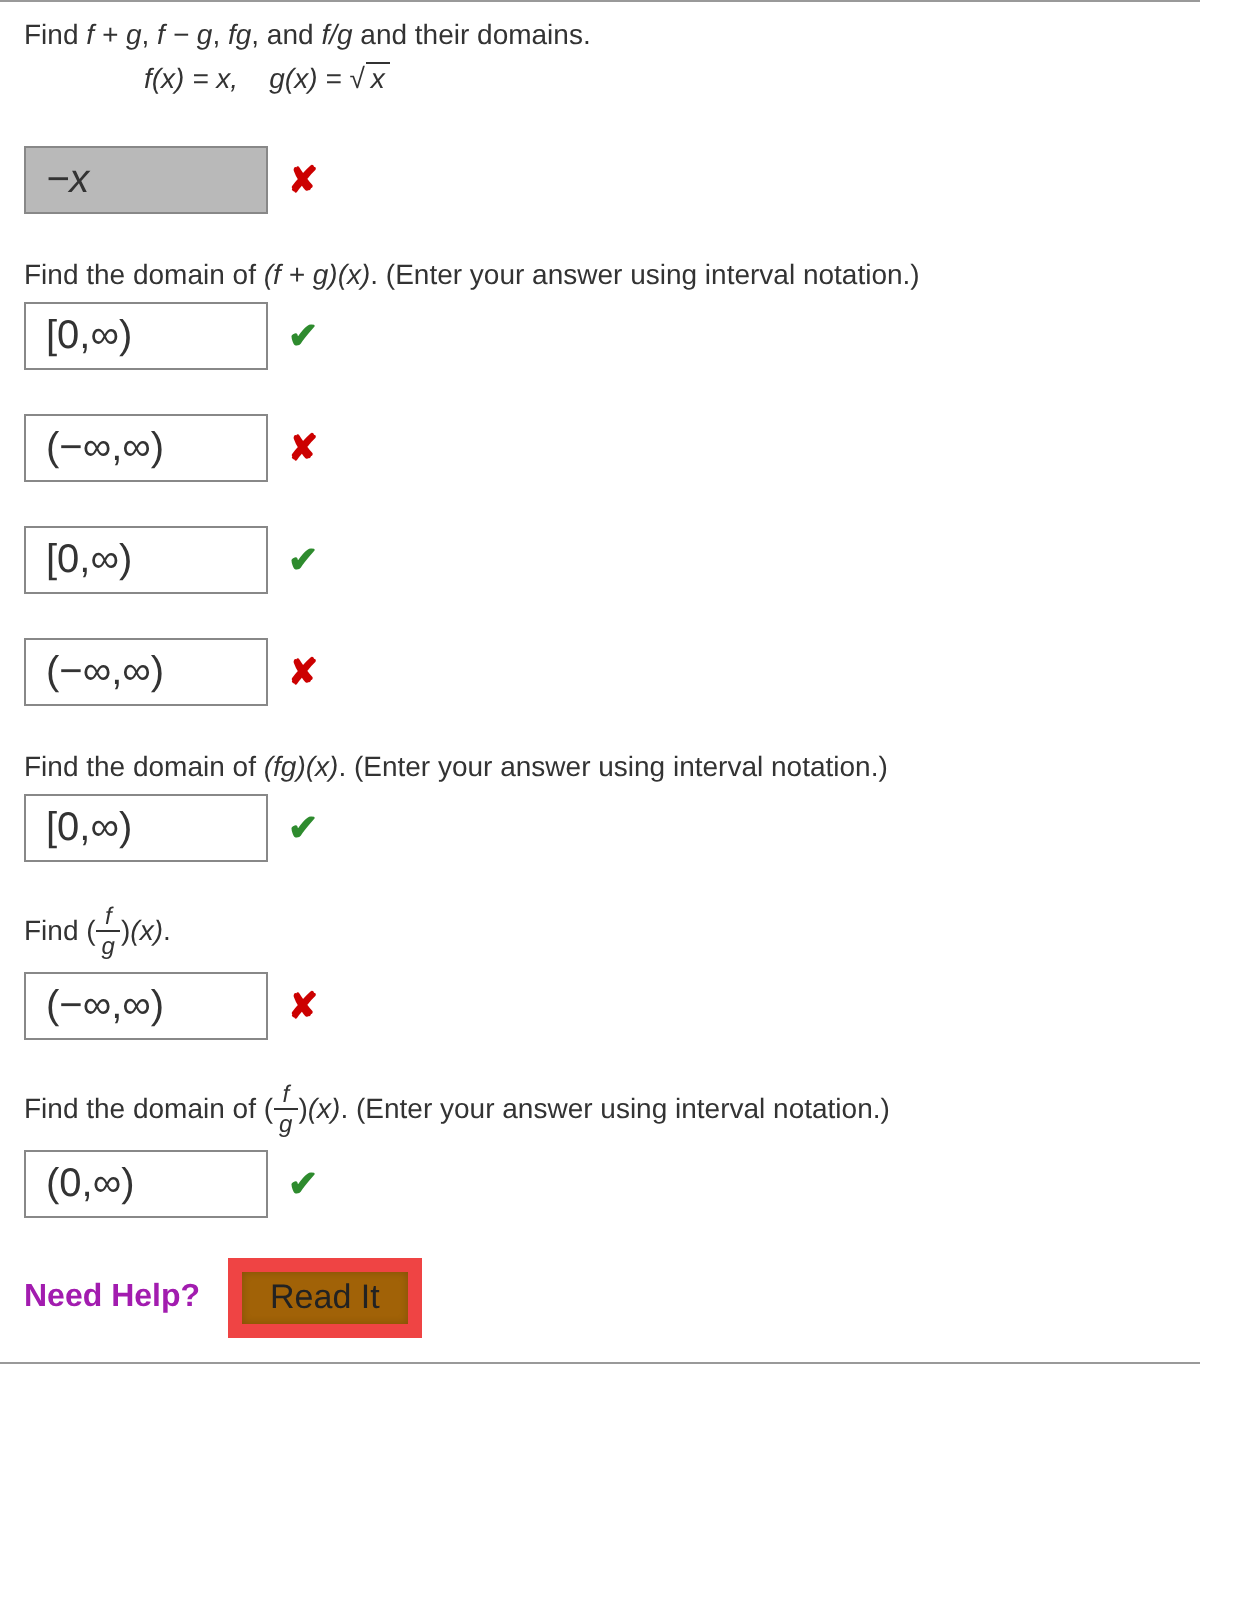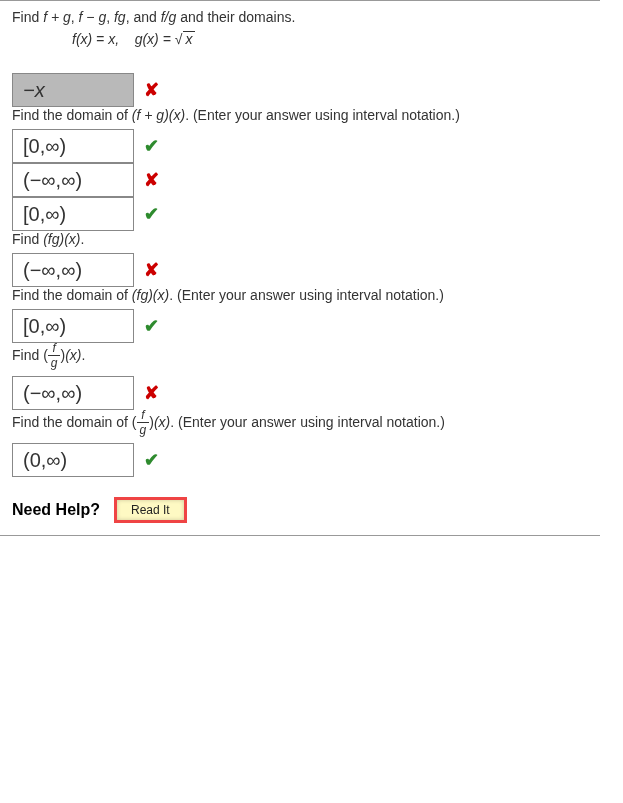--- a/index.html
+++ b/index.html
@@ -21,21 +21,21 @@
   .fns { padding-left: 60px; margin-bottom: 26px; font-style: italic; }
   .fns .upright { font-style: normal; }
   .sqrt {
     display: inline-block;
     border-top: 1px solid #333;
     padding: 0 3px 0 2px;
     margin-left: 1px;
     line-height: 1;
     font-style: italic;
   }
-  .part { }
+  .part { margin-top: 22px; }
   .part:first-of-type { margin-top: 10px; }
   .prompt { margin-bottom: 6px; }
   .row { display: flex; align-items: center; }
   .answer-box {
     border: 1px solid #888;
     padding: 6px 10px;
     min-width: 100px;
     font-size: 20px;
     line-height: 1;
     background: #fff;
@@ -65,29 +65,29 @@
   }
   .frac .num { display: block; border-bottom: 1px solid #333; padding: 0 3px 1px; }
   .frac .den { display: block; padding: 1px 3px 0; }
   .help-row {
     margin-top: 20px;
     display: flex;
     align-items: center;
     gap: 14px;
   }
   .need-help {
-    color: #000000;
+    color: #a21caf;
     font-weight: bold;
     font-size: 16px;
   }
   .read-it {
-    background: #fef9c3;
-    border: 3px solid #ef4444;
+    background: #a16207;
+    border: 7px solid #ef4444;
     padding: 3px 14px;
-    font-size: 12px;
+    font-size: 17px;
     color: #222;
     cursor: pointer;
     box-shadow: inset 0 0 4px rgba(0,0,0,0.2);
   }
   .i { font-style: italic; }
 </style>
 </head>
 <body>
 
 <div class="page">
@@ -127,21 +127,20 @@
           <span class="mark wrong">✘</span>
         </div>
       </div>
       <div class="part">
         <div class="row">
           <div class="answer-box">[0,∞)</div>
           <span class="mark correct">✔</span>
         </div>
       </div>
       <div class="part">
-        <div class="prompt"><span>Find  </span><span class="i">(fg)(x)</span><span>.</span></div>
         <div class="row">
           <div class="answer-box">(−∞,∞)</div>
           <span class="mark wrong">✘</span>
         </div>
       </div>
       <div class="part">
         <div class="prompt"><span>Find the domain of  </span><span class="i">(fg)(x)</span><span>.  (Enter your answer using interval notation.)</span></div>
         <div class="row">
           <div class="answer-box">[0,∞)</div>
           <span class="mark correct">✔</span>

